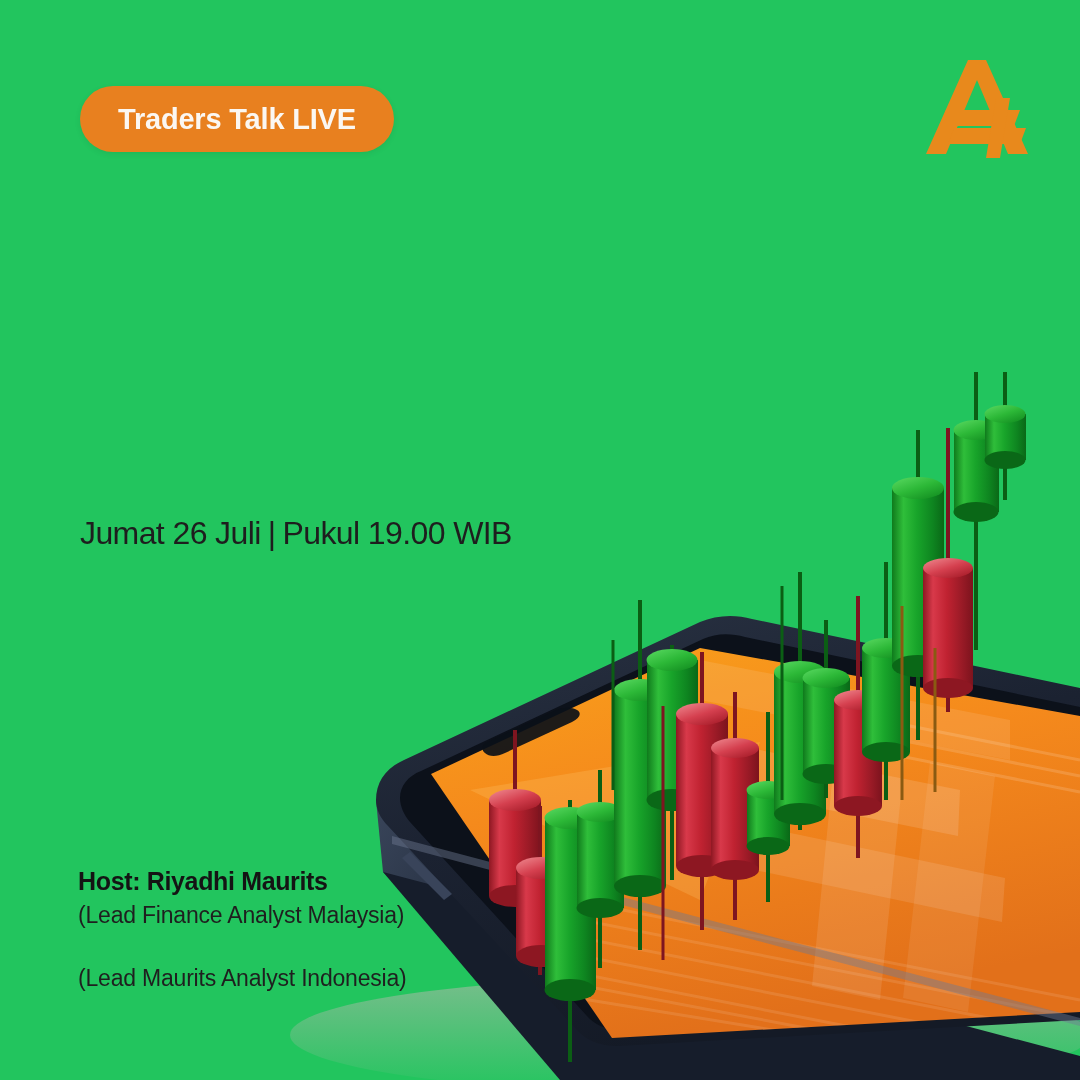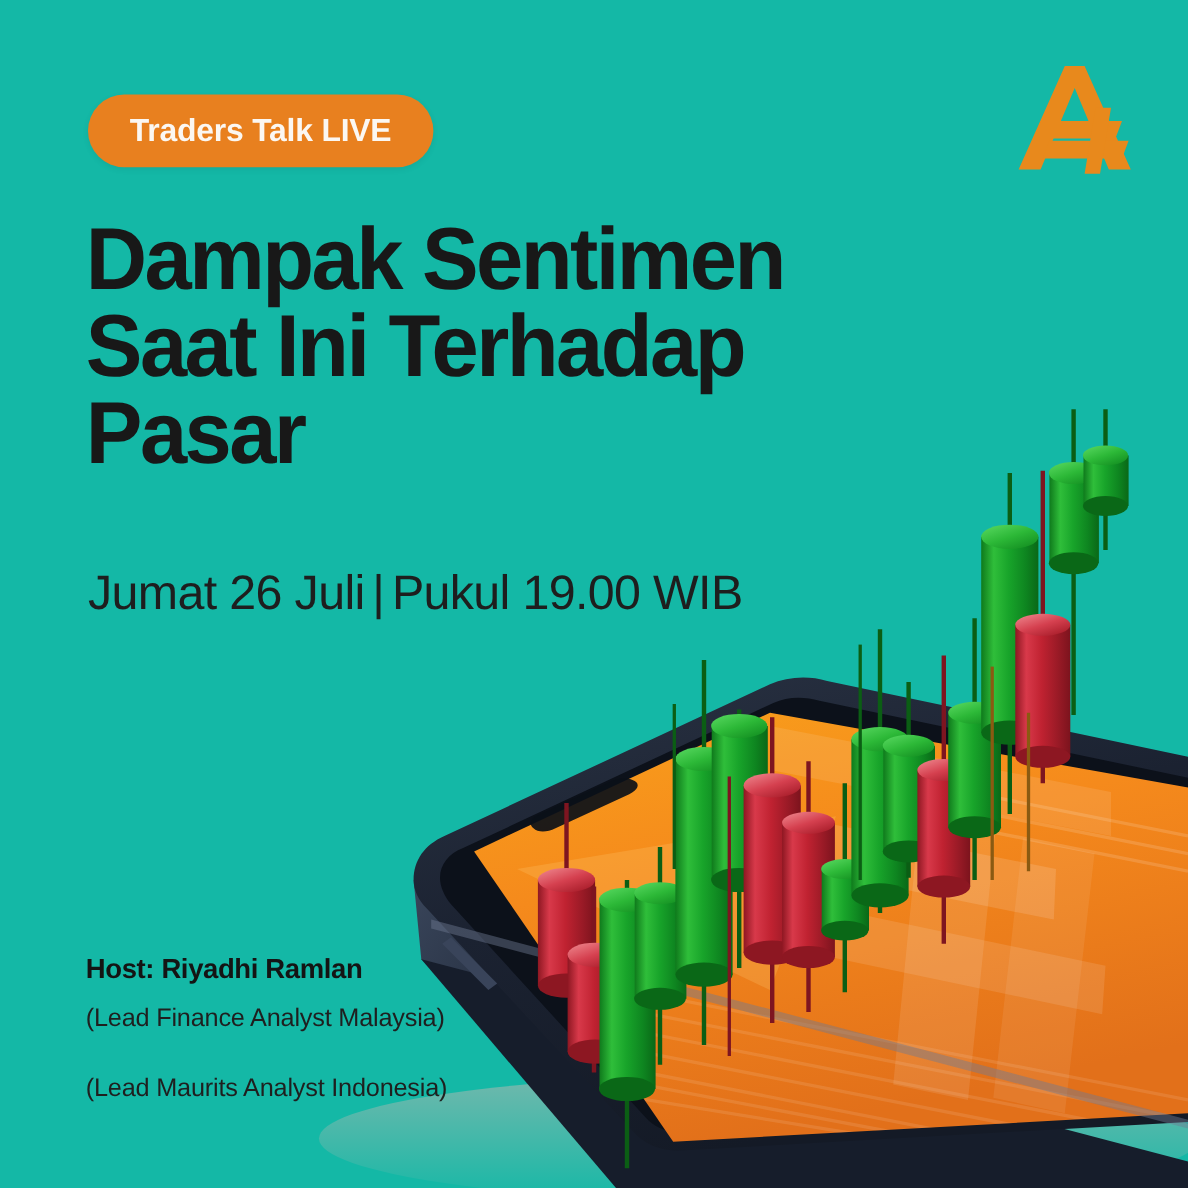--- a/index.html
+++ b/index.html
@@ -2,21 +2,21 @@
 <html><head>
 <meta charset="utf-8">
 <style>
   html,body{margin:0;padding:0;}
   body{
     width:1080px;height:1080px;overflow:hidden;
     background:#F9F5F1;
     font-family:"Liberation Sans", sans-serif;
     position:relative;
   }
-  #poster{position:absolute;inset:0;background:#14b8a6;overflow:hidden;}
+  #poster{position:absolute;inset:0;background:#22c55e;overflow:hidden;}
 
   
   .badge{
     position:absolute;left:80px;top:86px;
     height:66px;padding:0 38px;
     border-radius:33px;background:#E8801F;
     display:flex;align-items:center;justify-content:center;
     box-shadow:0 2px 6px rgba(0,0,0,.07);
   }
   .badge span{
@@ -31,36 +31,36 @@
   .headline{
     position:absolute;left:78px;top:196px;width:740px;
     color:#181818;font-size:80px;font-weight:bold;
     line-height:.99;letter-spacing:-2.4px;
   }
   .headline .ln{display:block;transform:scaleX(.965);transform-origin:left center;}
 
   
   .subtitle{
     position:absolute;left:80px;top:515px;
-    color:#1E1E1E;font-size:44px;font-weight:400;
+    color:#1E1E1E;font-size:32px;font-weight:400;
     letter-spacing:-.6px;white-space:nowrap;
   }
   .subtitle .sep{display:inline-block;padding:0 7px;font-weight:300;}
 
   
   .credits{position:absolute;left:78px;top:866px;z-index:40;}
   .cred-block{margin-bottom:33px;}
   .cred-block:last-child{margin-bottom:0;}
   .cred-name{
     color:#141414;font-size:25px;font-weight:bold;
     letter-spacing:-.35px;line-height:1.25;white-space:nowrap;
   }
   .cred-role{
     color:#1F1F1F;font-size:23px;font-weight:400;
-    letter-spacing:-.2px;line-height:1.3;margin-top:14px;white-space:nowrap;
+    letter-spacing:-.2px;line-height:1.3;margin-top:4px;white-space:nowrap;
   }
 
   
   .artwork{position:absolute;left:0;top:0;width:1080px;height:1080px;z-index:10;}
   .credits{ }
 </style>
 </head>
 <body>
 
 <div id="poster">
@@ -317,33 +317,28 @@
 
   <svg class="logo" viewBox="0 0 108 110">
     <g fill="#E8891C">
       <polygon points="44,8 62,8 104,102 84,102 53,28 22,102 2,102"></polygon>
       <polygon points="22,58 96,58 90,74 16,74"></polygon>
       <polygon points="30,76 102,76 96,92 24,92"></polygon>
       <polygon points="72,46 86,46 76,106 62,106"></polygon>
     </g>
   </svg>
 
-  <div class="headline">
-    <span class="ln">Dampak Sentimen</span>
-    <span class="ln">Saat Ini Terhadap</span>
-    <span class="ln">Pasar</span>
-  </div>
 
   <div class="subtitle">
     <span>Jumat 26 Juli</span><span class="sep">|</span><span>Pukul 19.00 WIB</span>
   </div>
 
   <div class="credits">
     <div class="cred-block">
-      <div class="cred-name">Host: Riyadhi Ramlan</div>
+      <div class="cred-name">Host: Riyadhi Maurits</div>
       <div class="cred-role">(Lead Finance Analyst Malaysia)</div>
     </div>
     <div class="cred-block">
       <div class="cred-role">(Lead Maurits Analyst Indonesia)</div>
     </div>
   </div>
 
 </div>
 
 </body></html>

